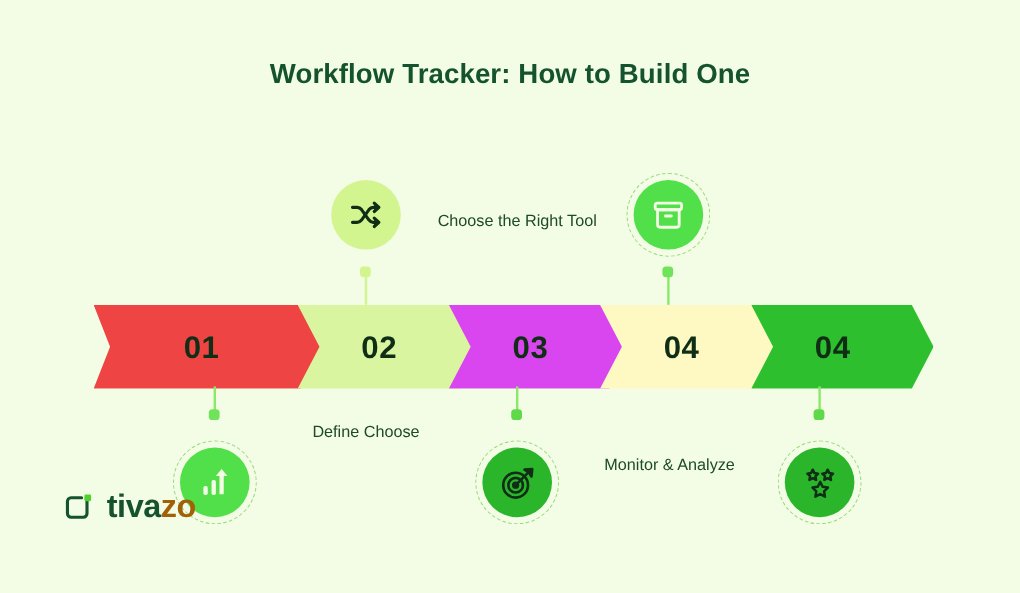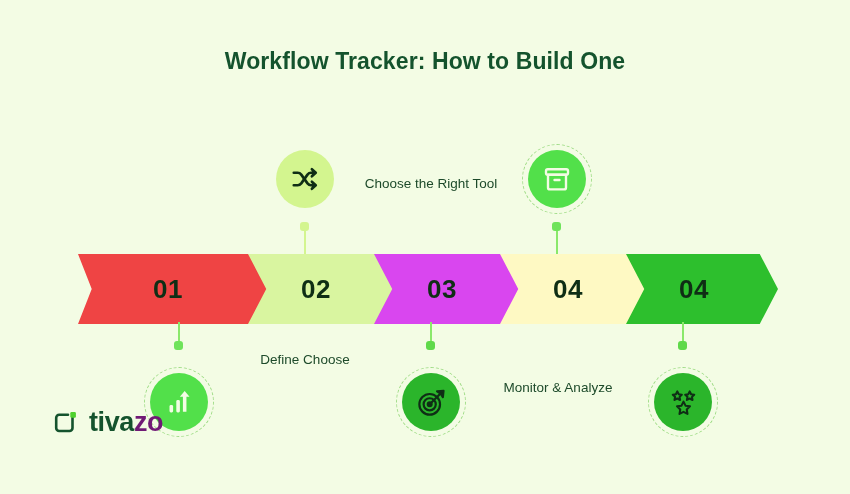--- a/index.html
+++ b/index.html
@@ -68,21 +68,21 @@
   
   .logo{
     position:absolute;left:52px;top:408px;
     display:flex;align-items:center;gap:9px;
   }
   .logo-mark{width:28px;height:28px;position:relative;}
   .logo-text{
     font-size:27px;font-weight:bold;letter-spacing:-.4px;
     color:#14532d;line-height:1;
   }
-  .logo-text .accent{color:#701a75;}
+  .logo-text .accent{color:#a16207;}
 </style>
 </head>
 <body>
 
 <div class="canvas">
 
   <div class="title">Workflow Tracker: How to Build One</div>
 
   <div class="band">
 

